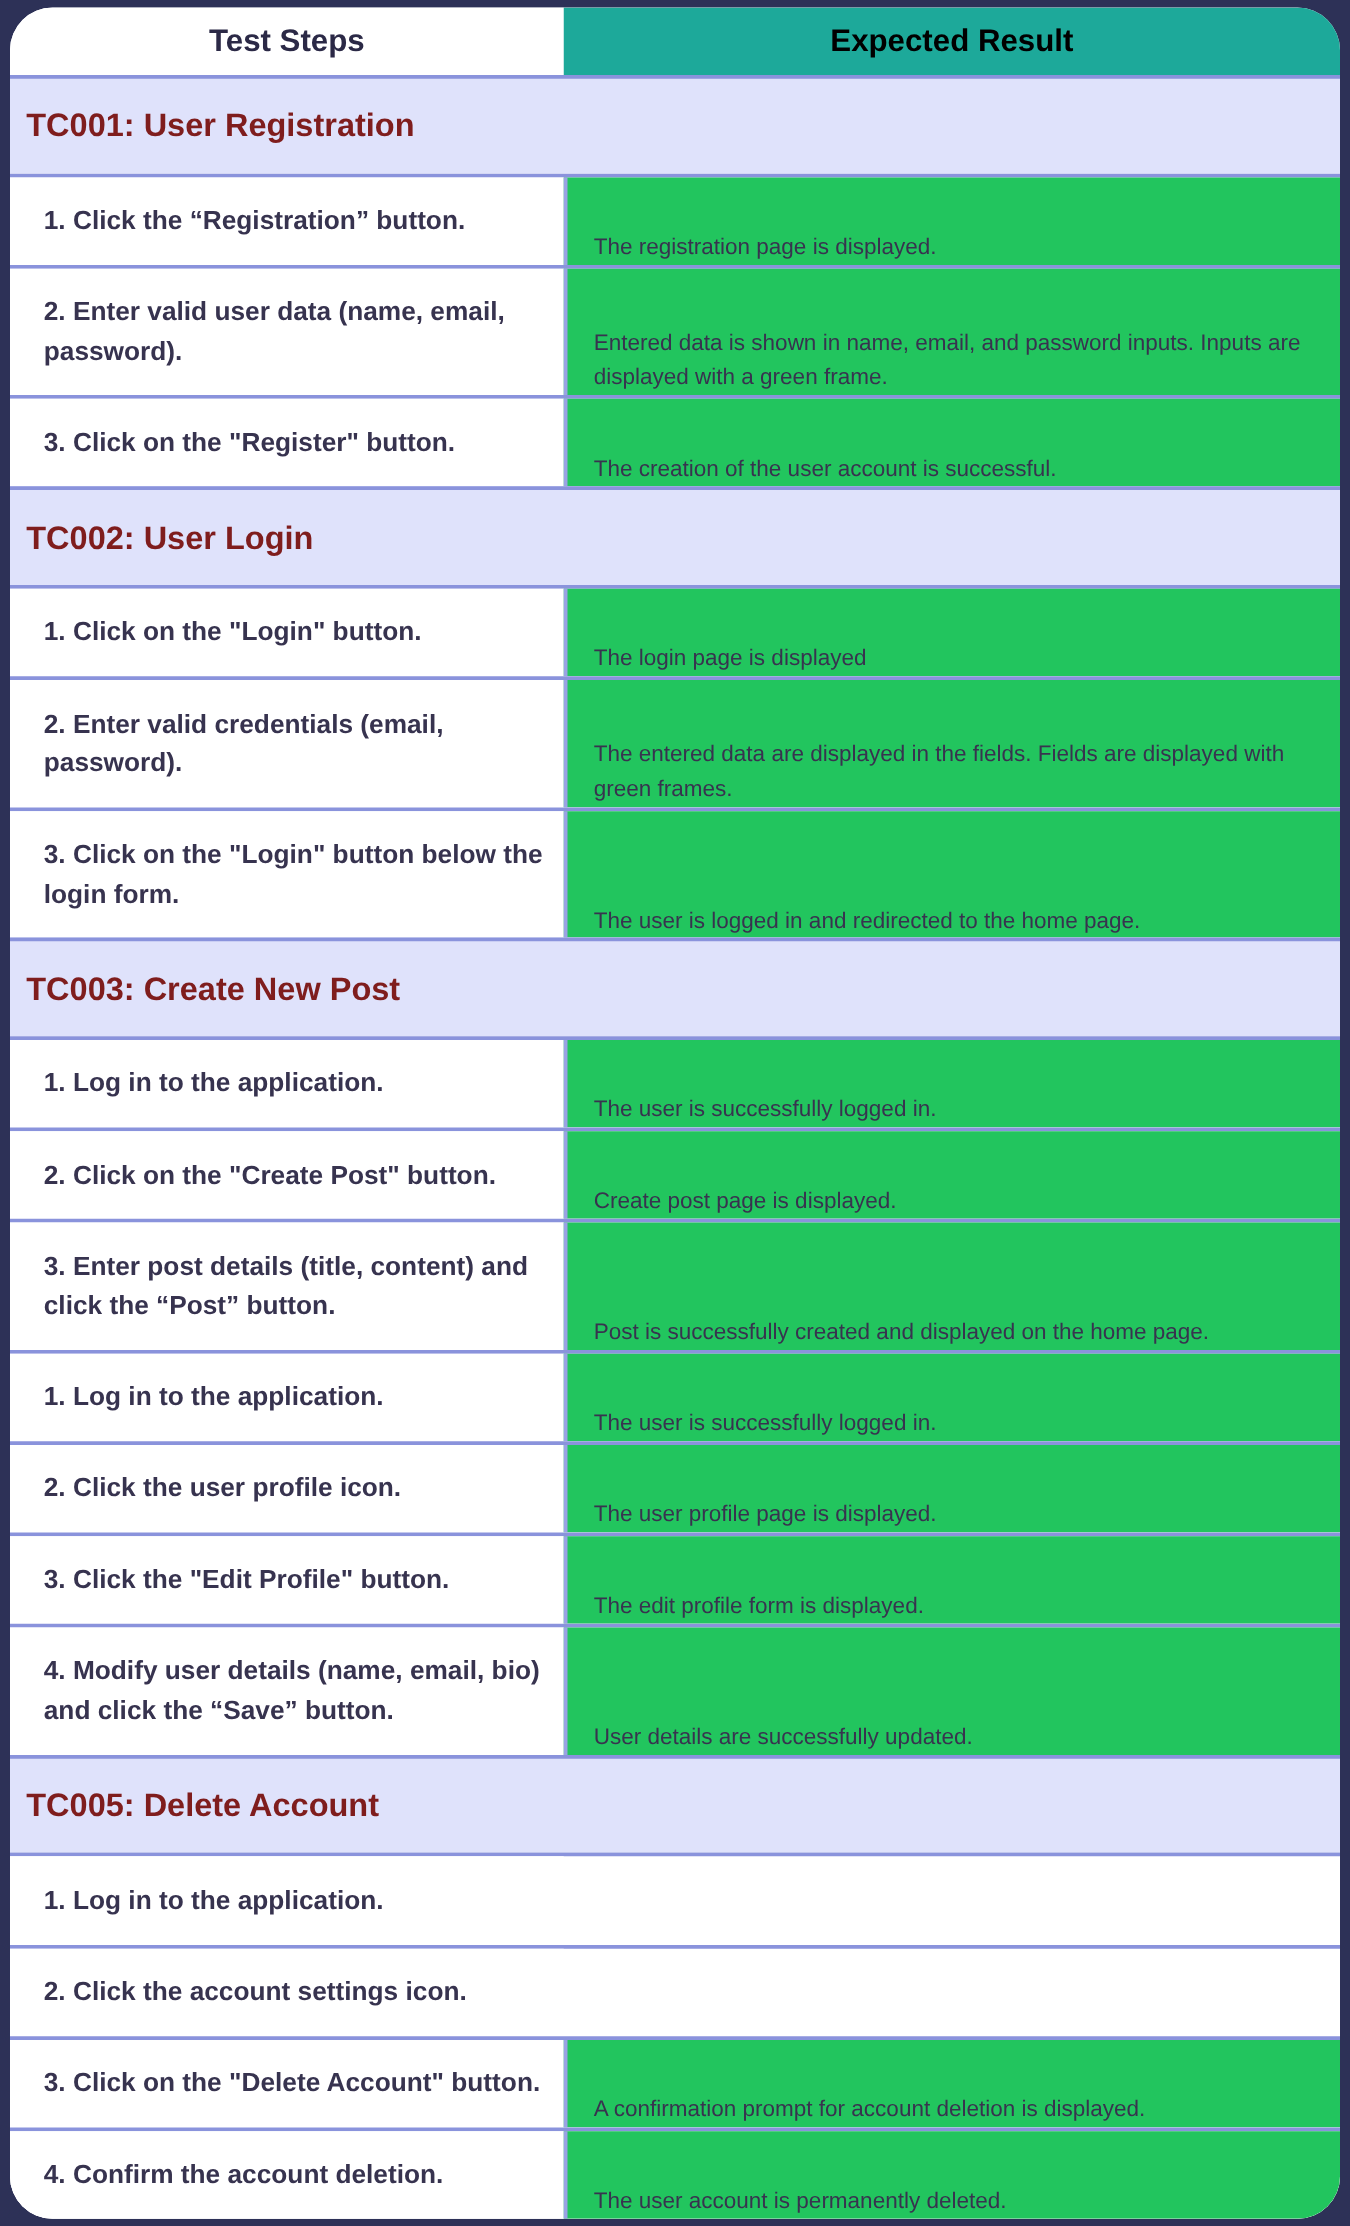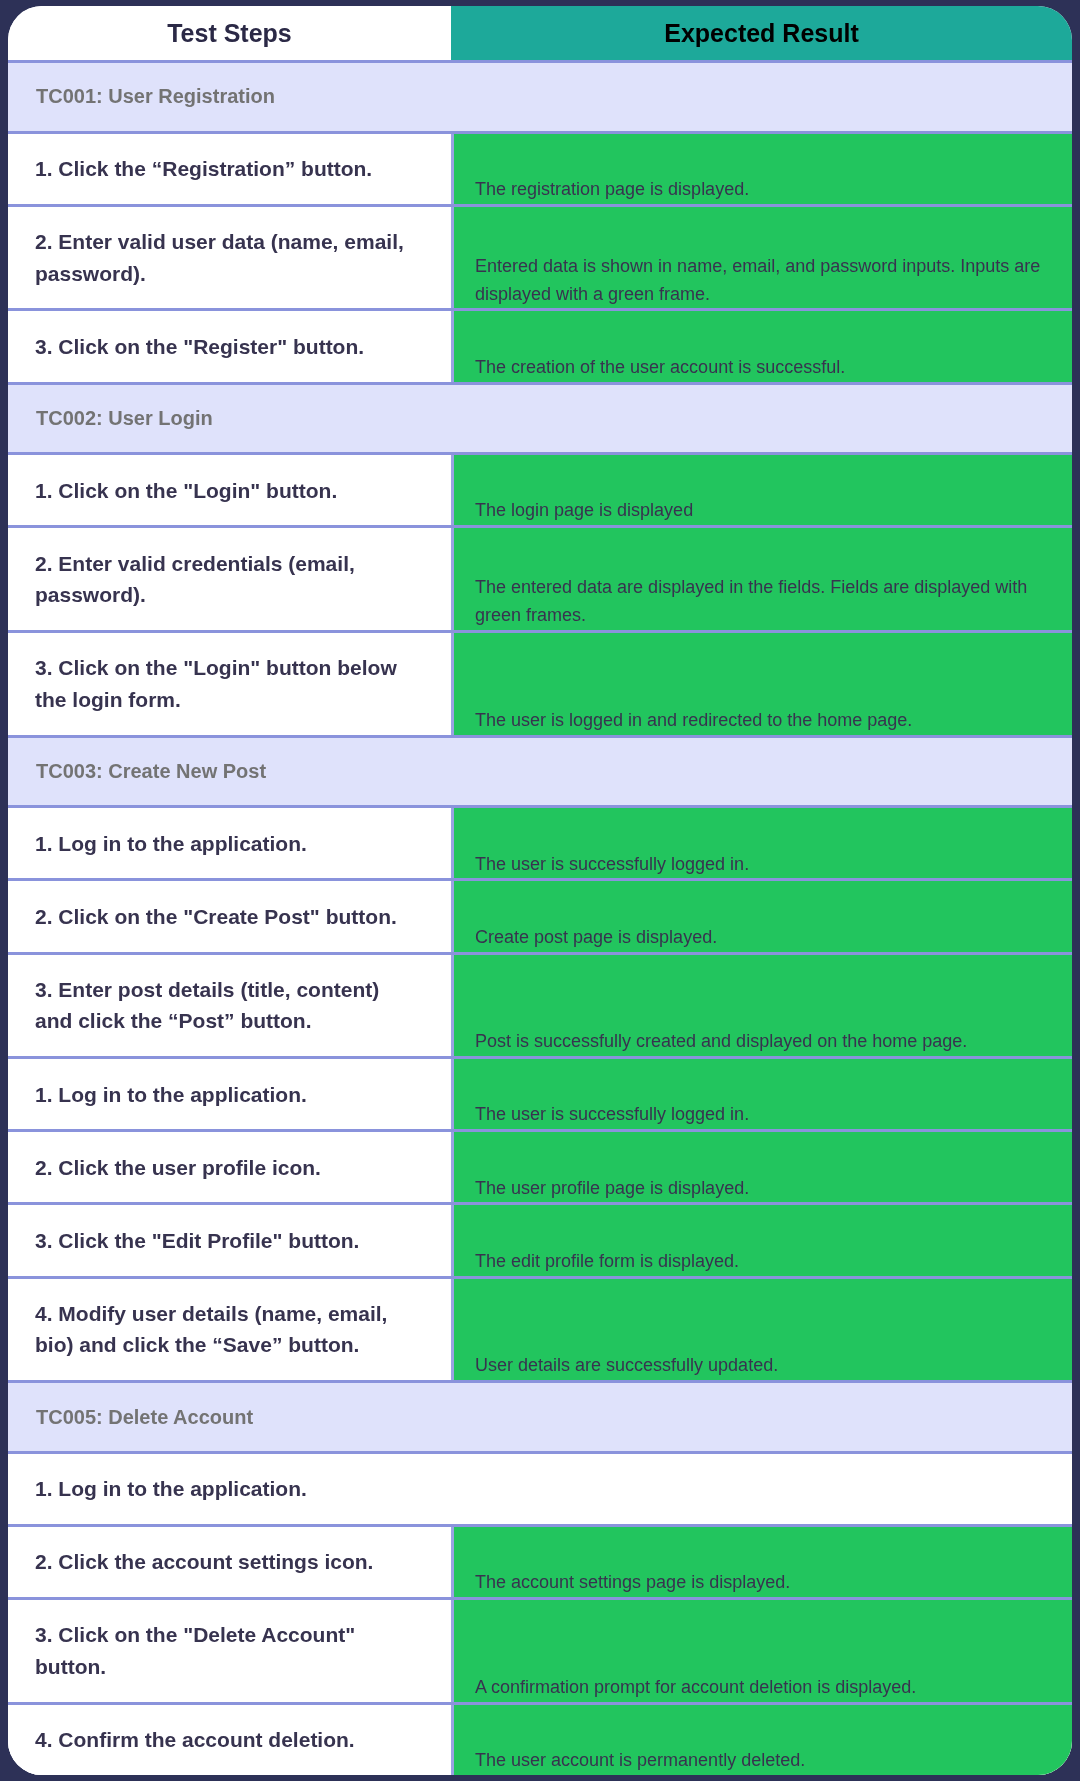--- a/index.html
+++ b/index.html
@@ -52,35 +52,35 @@
     background: #1da99a;
     color: #000000;
   }
   
   .section-row {
     min-height: 65px;
     background: #dfe2fb;
     align-items: center;
   }
   .section-title {
-    font-size: 20px;
+    font-size: 26px;
     font-weight: bold;
-    color: #737373;
-    padding: 14px 20px 14px 28px;
+    color: #7f1d1d;
+    padding: 14px 20px 14px 13px;
     line-height: 1.35;
   }
   
   .step-row { min-height: 68px; background: #ffffff; }
   .cell-step {
     width: 443px;
     flex: 0 0 443px;
     display: flex;
     align-items: center;
     background: #ffffff;
-    padding: 13px 32px 13px 27px;
+    padding: 13px 8px 13px 27px;
     box-sizing: border-box;
   }
   .cell-step .txt {
     font-size: 21px;
     font-weight: bold;
     color: #37334f;
     line-height: 1.5;
   }
   .cell-result {
     flex: 1 1 auto;
@@ -225,23 +225,20 @@
   </div>
     <div class="row step-row">
     <div class="cell-step">
       <div class="txt">1. Log in to the application.</div>
     </div>
   </div>
     <div class="row step-row">
     <div class="cell-step">
       <div class="txt">2.  Click the account settings icon.</div>
     </div>
-    <div class="cell-result">
-      <div class="txt">The account settings page is displayed.</div>
-    </div>
   </div>
     <div class="row step-row">
     <div class="cell-step">
       <div class="txt">3. Click on the "Delete Account" button.</div>
     </div>
     <div class="cell-result">
       <div class="txt">A confirmation prompt for account deletion is displayed.</div>
     </div>
   </div>
     <div class="row step-row">

